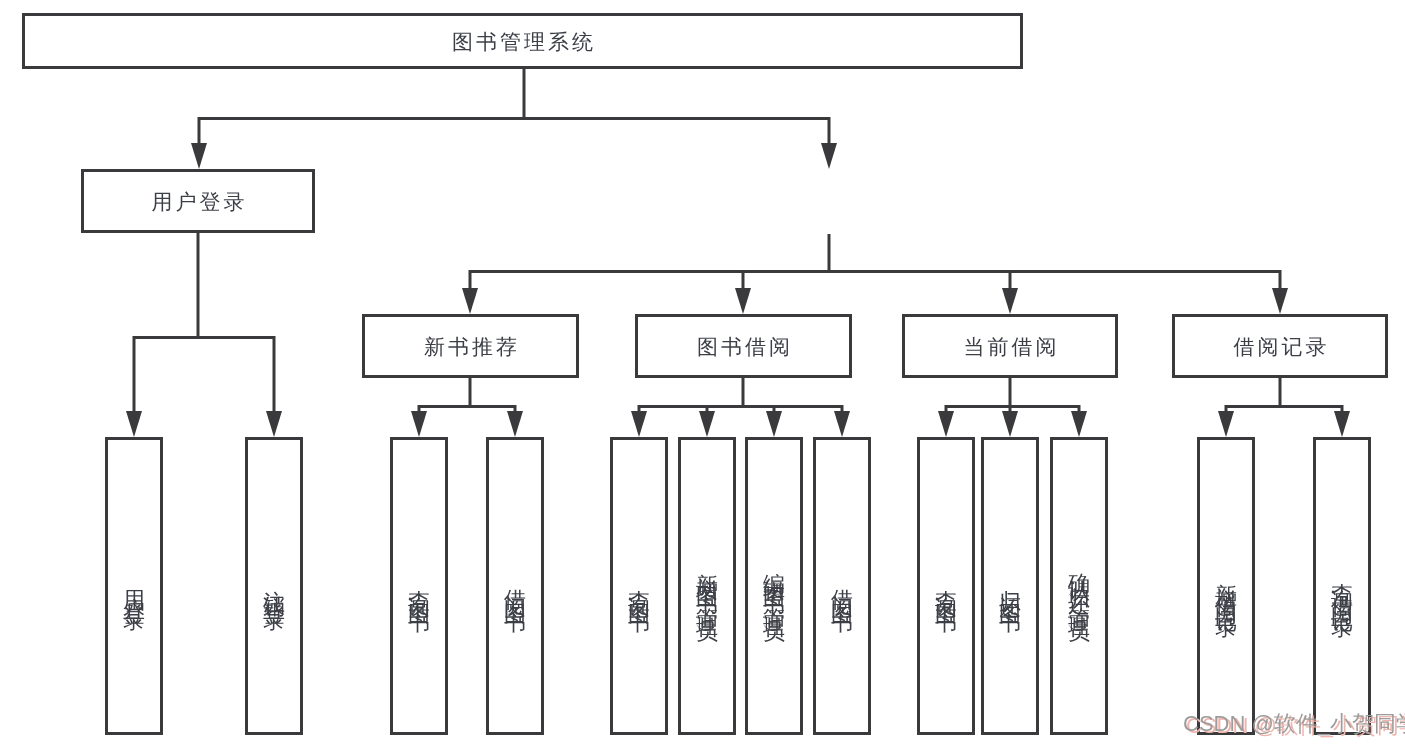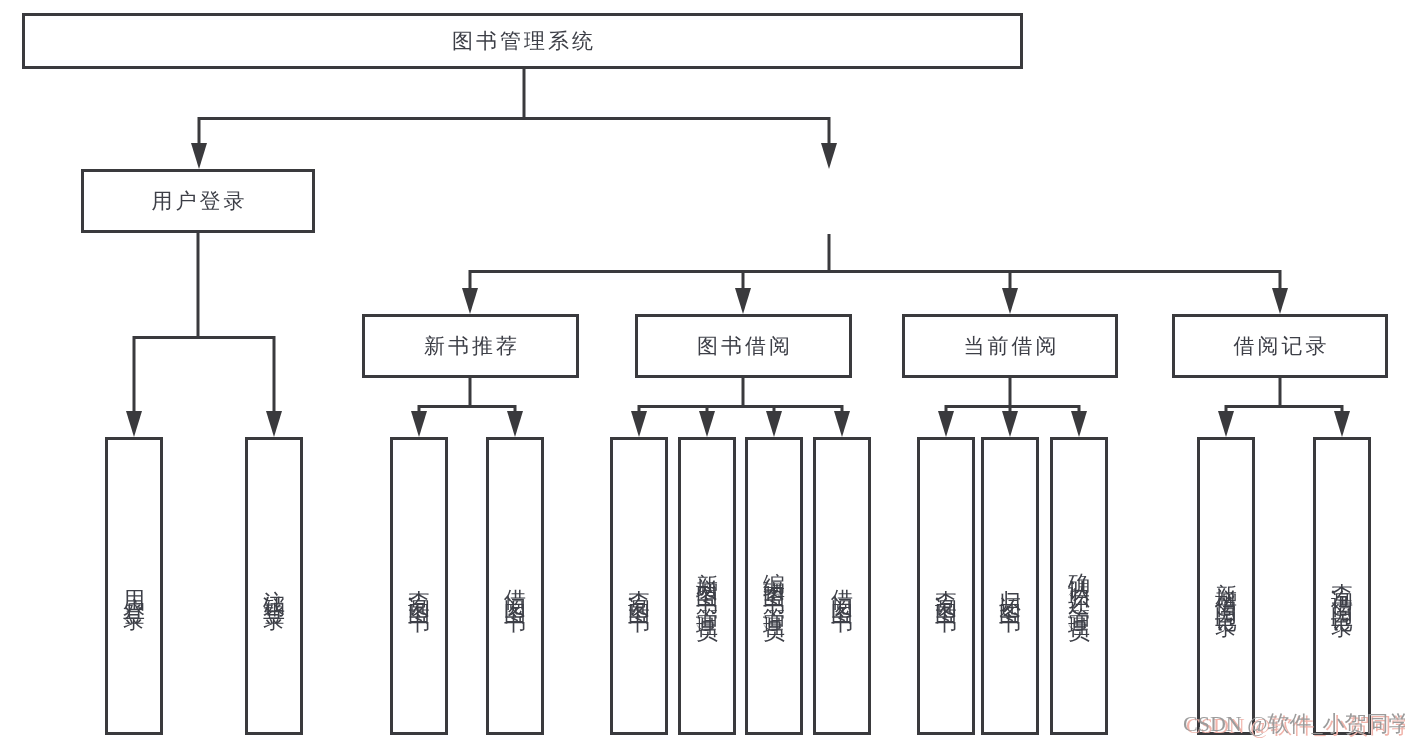--- a/index.html
+++ b/index.html
@@ -2,21 +2,21 @@
 <html><head>
 <meta charset="utf-8">
 <style>
   html, body { margin: 0; padding: 0; background: #ffffff; }
   .canvas {
     position: relative;
     width: 1405px;
     height: 747px;
     background: #ffffff;
     overflow: hidden;
-    font-family: Liberation Serif, serif;
+    font-family: Liberation Sans, sans-serif;
   }
   .connectors {
     position: absolute;
     left: 0; top: 0;
     width: 1405px; height: 747px;
     pointer-events: none;
   }
   .box {
     position: absolute;
     box-sizing: border-box;

